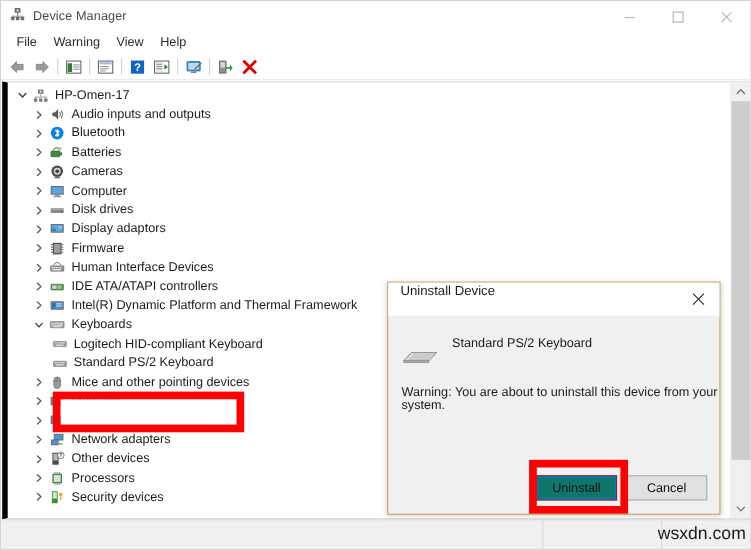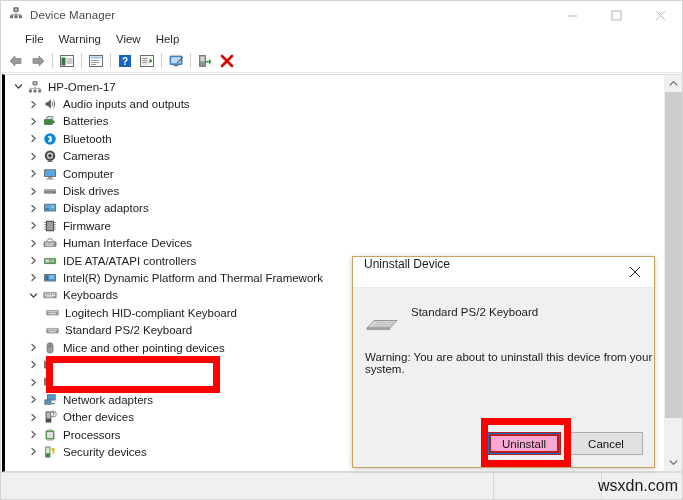--- a/index.html
+++ b/index.html
@@ -64,21 +64,21 @@
     font-size: 11px;
   }
   .win-btn svg { display: block; }
 
   
   #menubar {
     height: 20px;
     flex: 0 0 20px;
     display: flex;
     align-items: center;
-    padding-left: 17px;
+    padding-left: 7px;
     background: #ffffff;
     font-size: 11.5px;
     color: #2a2a2a;
   }
   .menu-item {
     padding: 2px 8px 2px 7px;
     line-height: 15px;
     white-space: nowrap;
   }
 
@@ -105,21 +105,21 @@
     margin: 0 3px;
   }
 
   
   #content-wrap {
     flex: 1 1 auto;
     position: relative;
     display: flex;
     background: #ffffff;
     border: 1px solid #dcdcdc;
-    border-left: 3px solid #000000;
+    border-left: 5px solid #000000;
     border-right: none;
     margin: 1px 0 0 1px;
     overflow: hidden;
   }
   #tree {
     flex: 1 1 auto;
     position: relative;
     padding-top: 3px;
     overflow: hidden;
   }
@@ -322,24 +322,24 @@
     font-size: 11.5px;
     color: #111;
     background: #e1e1e1;
     border: 1px solid #adadad;
     display: flex;
     align-items: center;
     justify-content: center;
     box-sizing: border-box;
   }
   .dlg-btn.primary {
-    border: 4px solid #b91c1c;
+    border: 1px solid #b91c1c;
     outline: 1px solid #0078d7;
     outline-offset: -2px;
-    background: #f9a8d4;
+    background: #0f766e;
   }
 </style>
 </head>
 <body>
 
 <div id="window">
 
   <div id="titlebar">
     <div id="title-left">
       <span>
@@ -495,42 +495,42 @@
       </div>
 
       <div class="row depth1">
         <span class="chev">
           <svg width="9" height="9" viewBox="0 0 9 9">
               <path d="M3 1.5 L6.2 4.5 L3 7.5" stroke="#5b5b5b" stroke-width="1.2" fill="none" stroke-linecap="round" stroke-linejoin="round"></path>
             </svg>
         </span>
         <span class="ico">
           <svg width="14" height="14" viewBox="0 0 16 16">
+            <circle cx="8" cy="8" r="6.6" fill="#0a84d8"></circle>
+            <path d="M6.2 5.2 L9.9 9.3 L8 11.3 L8 4.6 L9.9 6.6 L6.2 10.7" stroke="#ffffff" stroke-width="1.15" fill="none" stroke-linejoin="round" stroke-linecap="round"></path>
+          </svg>
+        </span>
+        <span class="lbl">Bluetooth</span>
+      </div>
+
+      <div class="row depth1">
+        <span class="chev">
+          <svg width="9" height="9" viewBox="0 0 9 9">
+              <path d="M3 1.5 L6.2 4.5 L3 7.5" stroke="#5b5b5b" stroke-width="1.2" fill="none" stroke-linecap="round" stroke-linejoin="round"></path>
+            </svg>
+        </span>
+        <span class="ico">
+          <svg width="14" height="14" viewBox="0 0 16 16">
             <rect x="1.5" y="6" width="9.5" height="6" rx="1" fill="#3d8b3d" stroke="#2c642c" stroke-width="0.7"></rect>
             <rect x="11.3" y="7.6" width="1.7" height="2.8" fill="#2c642c"></rect>
             <path d="M4 5 Q6 1.5 9.5 3.5" stroke="#777" stroke-width="1.2" fill="none"></path>
             <circle cx="10.6" cy="3.8" r="1.5" fill="#d0d0d0" stroke="#8a8a8a" stroke-width="0.6"></circle>
           </svg>
         </span>
         <span class="lbl">Batteries</span>
-      </div>
-
-      <div class="row depth1">
-        <span class="chev">
-          <svg width="9" height="9" viewBox="0 0 9 9">
-              <path d="M3 1.5 L6.2 4.5 L3 7.5" stroke="#5b5b5b" stroke-width="1.2" fill="none" stroke-linecap="round" stroke-linejoin="round"></path>
-            </svg>
-        </span>
-        <span class="ico">
-          <svg width="14" height="14" viewBox="0 0 16 16">
-            <circle cx="8" cy="8" r="6.6" fill="#0a84d8"></circle>
-            <path d="M6.2 5.2 L9.9 9.3 L8 11.3 L8 4.6 L9.9 6.6 L6.2 10.7" stroke="#ffffff" stroke-width="1.15" fill="none" stroke-linejoin="round" stroke-linecap="round"></path>
-          </svg>
-        </span>
-        <span class="lbl">Bluetooth</span>
       </div>
 
       <div class="row depth1">
         <span class="chev">
           <svg width="9" height="9" viewBox="0 0 9 9">
               <path d="M3 1.5 L6.2 4.5 L3 7.5" stroke="#5b5b5b" stroke-width="1.2" fill="none" stroke-linecap="round" stroke-linejoin="round"></path>
             </svg>
         </span>
         <span class="ico">
           <svg width="14" height="14" viewBox="0 0 16 16">

